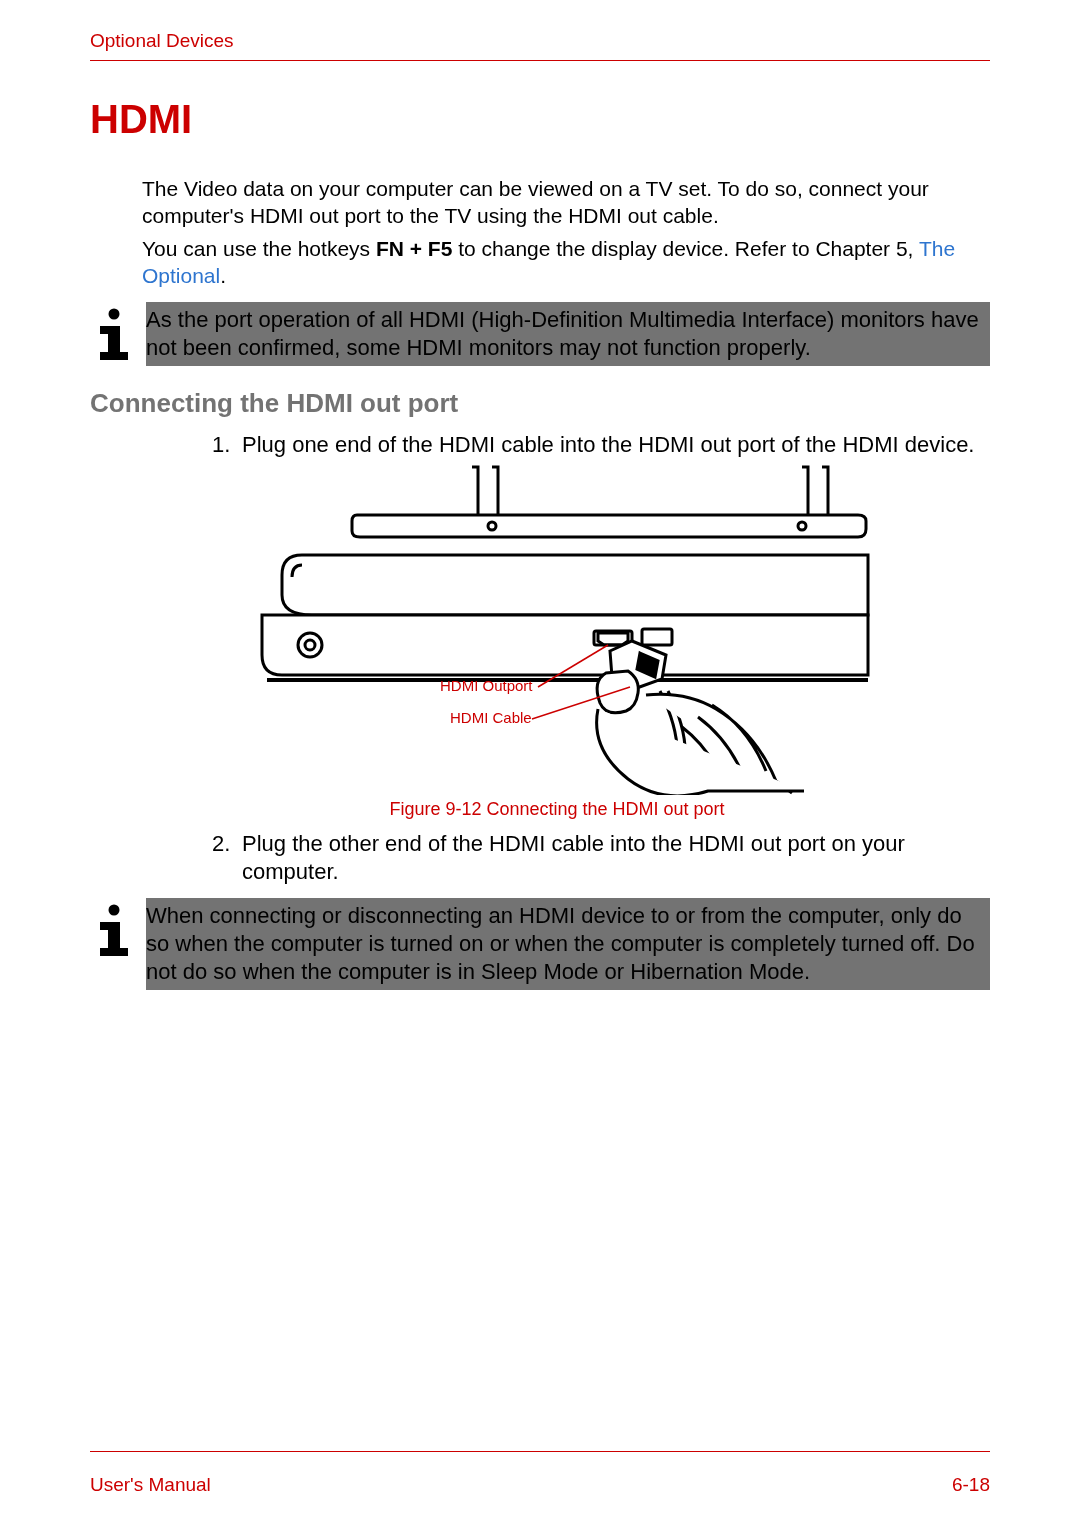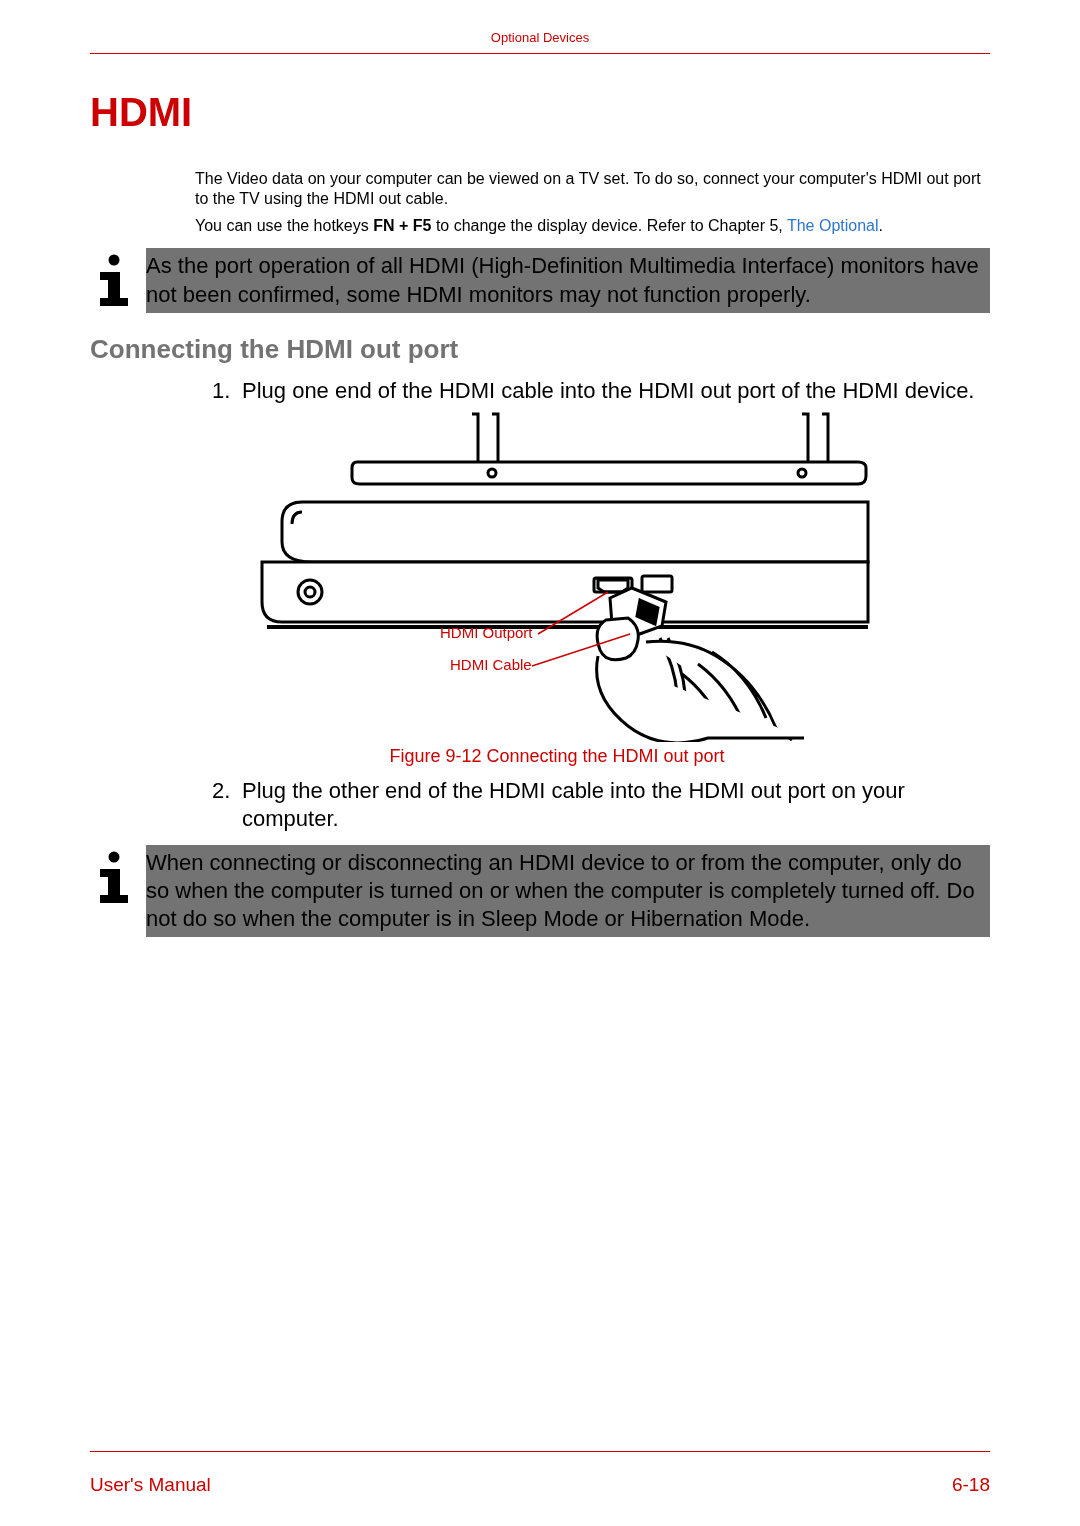--- a/index.html
+++ b/index.html
@@ -12,39 +12,39 @@
     position: relative;
   }
   .page {
     position: absolute;
     left: 90px;
     right: 90px;
     top: 30px;
     bottom: 30px;
   }
   .header {
-    text-align: center;
-    font-size: 13px;
+    text-align: left;
+    font-size: 19px;
     color: #cc0000;
     padding-bottom: 8px;
   }
   .rule {
     border: none;
     border-top: 1.5px solid #cc0000;
     margin-bottom: 36px;
   }
   .h1 {
     color: #cc0000;
     font-size: 40px;
     font-weight: bold;
     margin-bottom: 34px;
   }
   .body-block {
-    margin-left: 105px;
-    font-size: 16px;
+    margin-left: 52px;
+    font-size: 21px;
     line-height: 1.28;
   }
   .body-block p { margin-bottom: 6px; }
   .blue-link { color: #2e75cf; }
   .note-row {
     display: flex;
     align-items: flex-start;
     margin-top: 12px;
     margin-bottom: 18px;
   }

